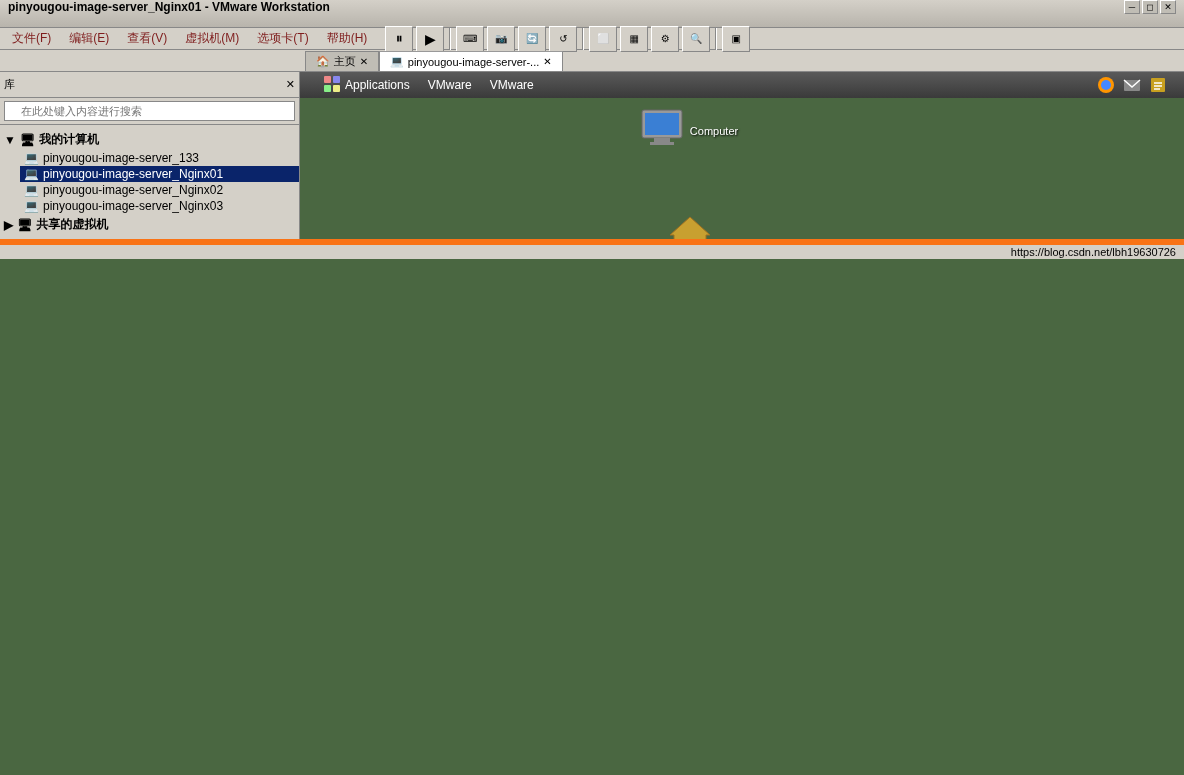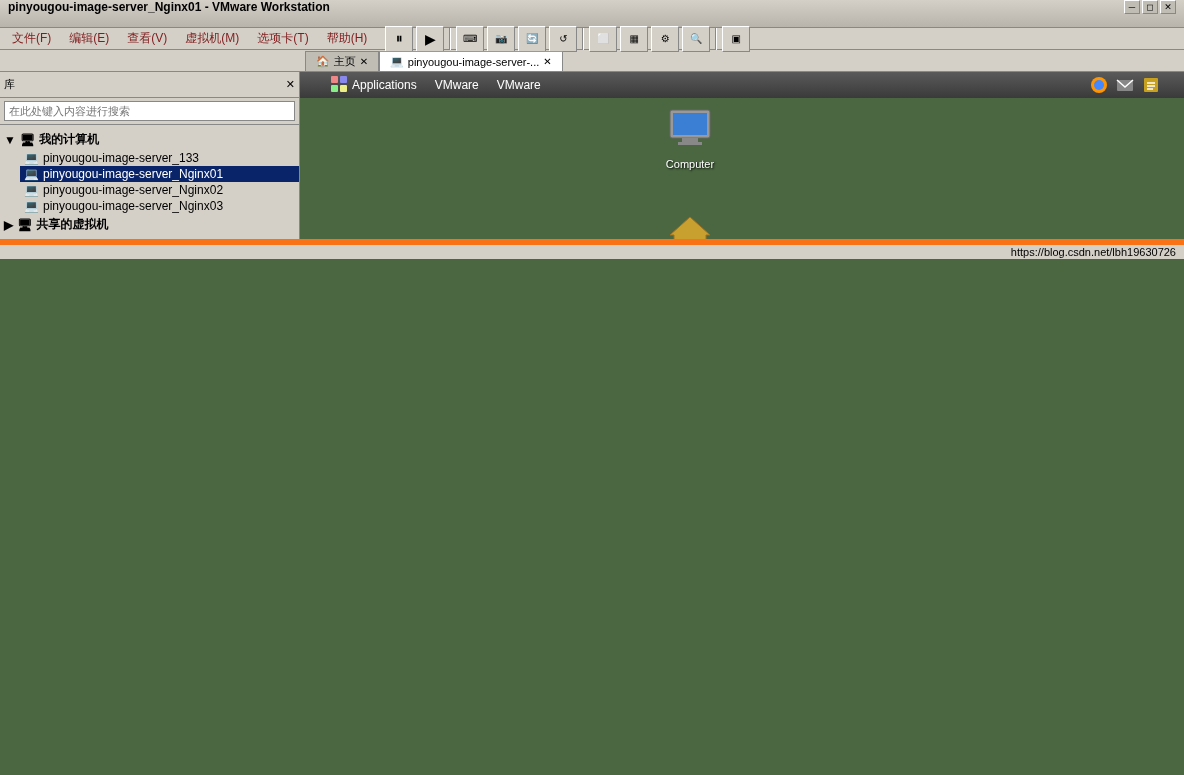--- a/index.html
+++ b/index.html
@@ -129,21 +129,21 @@
     .sidebar-title { font-size: 11px; color: #000; }
     .sidebar-close { font-size: 11px; cursor: pointer; }
     .search-bar {
       padding: 3px 4px;
       border-bottom: 1px solid #888;
     }
     .search-input {
       width: 100%;
       height: 20px;
       font-size: 11px;
-      padding: 0 4px;
+      padding: 0 16px;
       border: 1px solid #888;
       background: #fff;
     }
     .tree-area {
       flex: 1;
       overflow-y: auto;
       padding: 4px 0;
     }
     .tree-item {
       display: flex;
@@ -178,21 +178,21 @@
       background: #4a6741;
       position: relative;
     }
 
     
     .gnome-panel {
       height: 26px;
       background: linear-gradient(to bottom, #5a5a5a, #3a3a3a);
       display: flex;
       align-items: center;
-      padding: 0 22px;
+      padding: 0 15px;
       gap: 2px;
       position: relative;
       z-index: 10;
     }
     .gnome-panel-btn {
       display: flex;
       align-items: center;
       gap: 4px;
       padding: 2px 8px;
       font-size: 12px;
@@ -210,21 +210,20 @@
       cursor: pointer;
       display: flex; align-items: center; justify-content: center;
       color: #fff;
       font-size: 14px;
     }
 
     
     .desktop-icon {
       position: absolute;
       display: flex;
-      flex-direction: column;
       align-items: center;
       width: 80px;
       cursor: pointer;
       padding: 4px;
       justify-content: center;
     }
     .icon-img {
       width: 48px; height: 48px;
       display: flex; align-items: center; justify-content: center;
       font-size: 36px;

